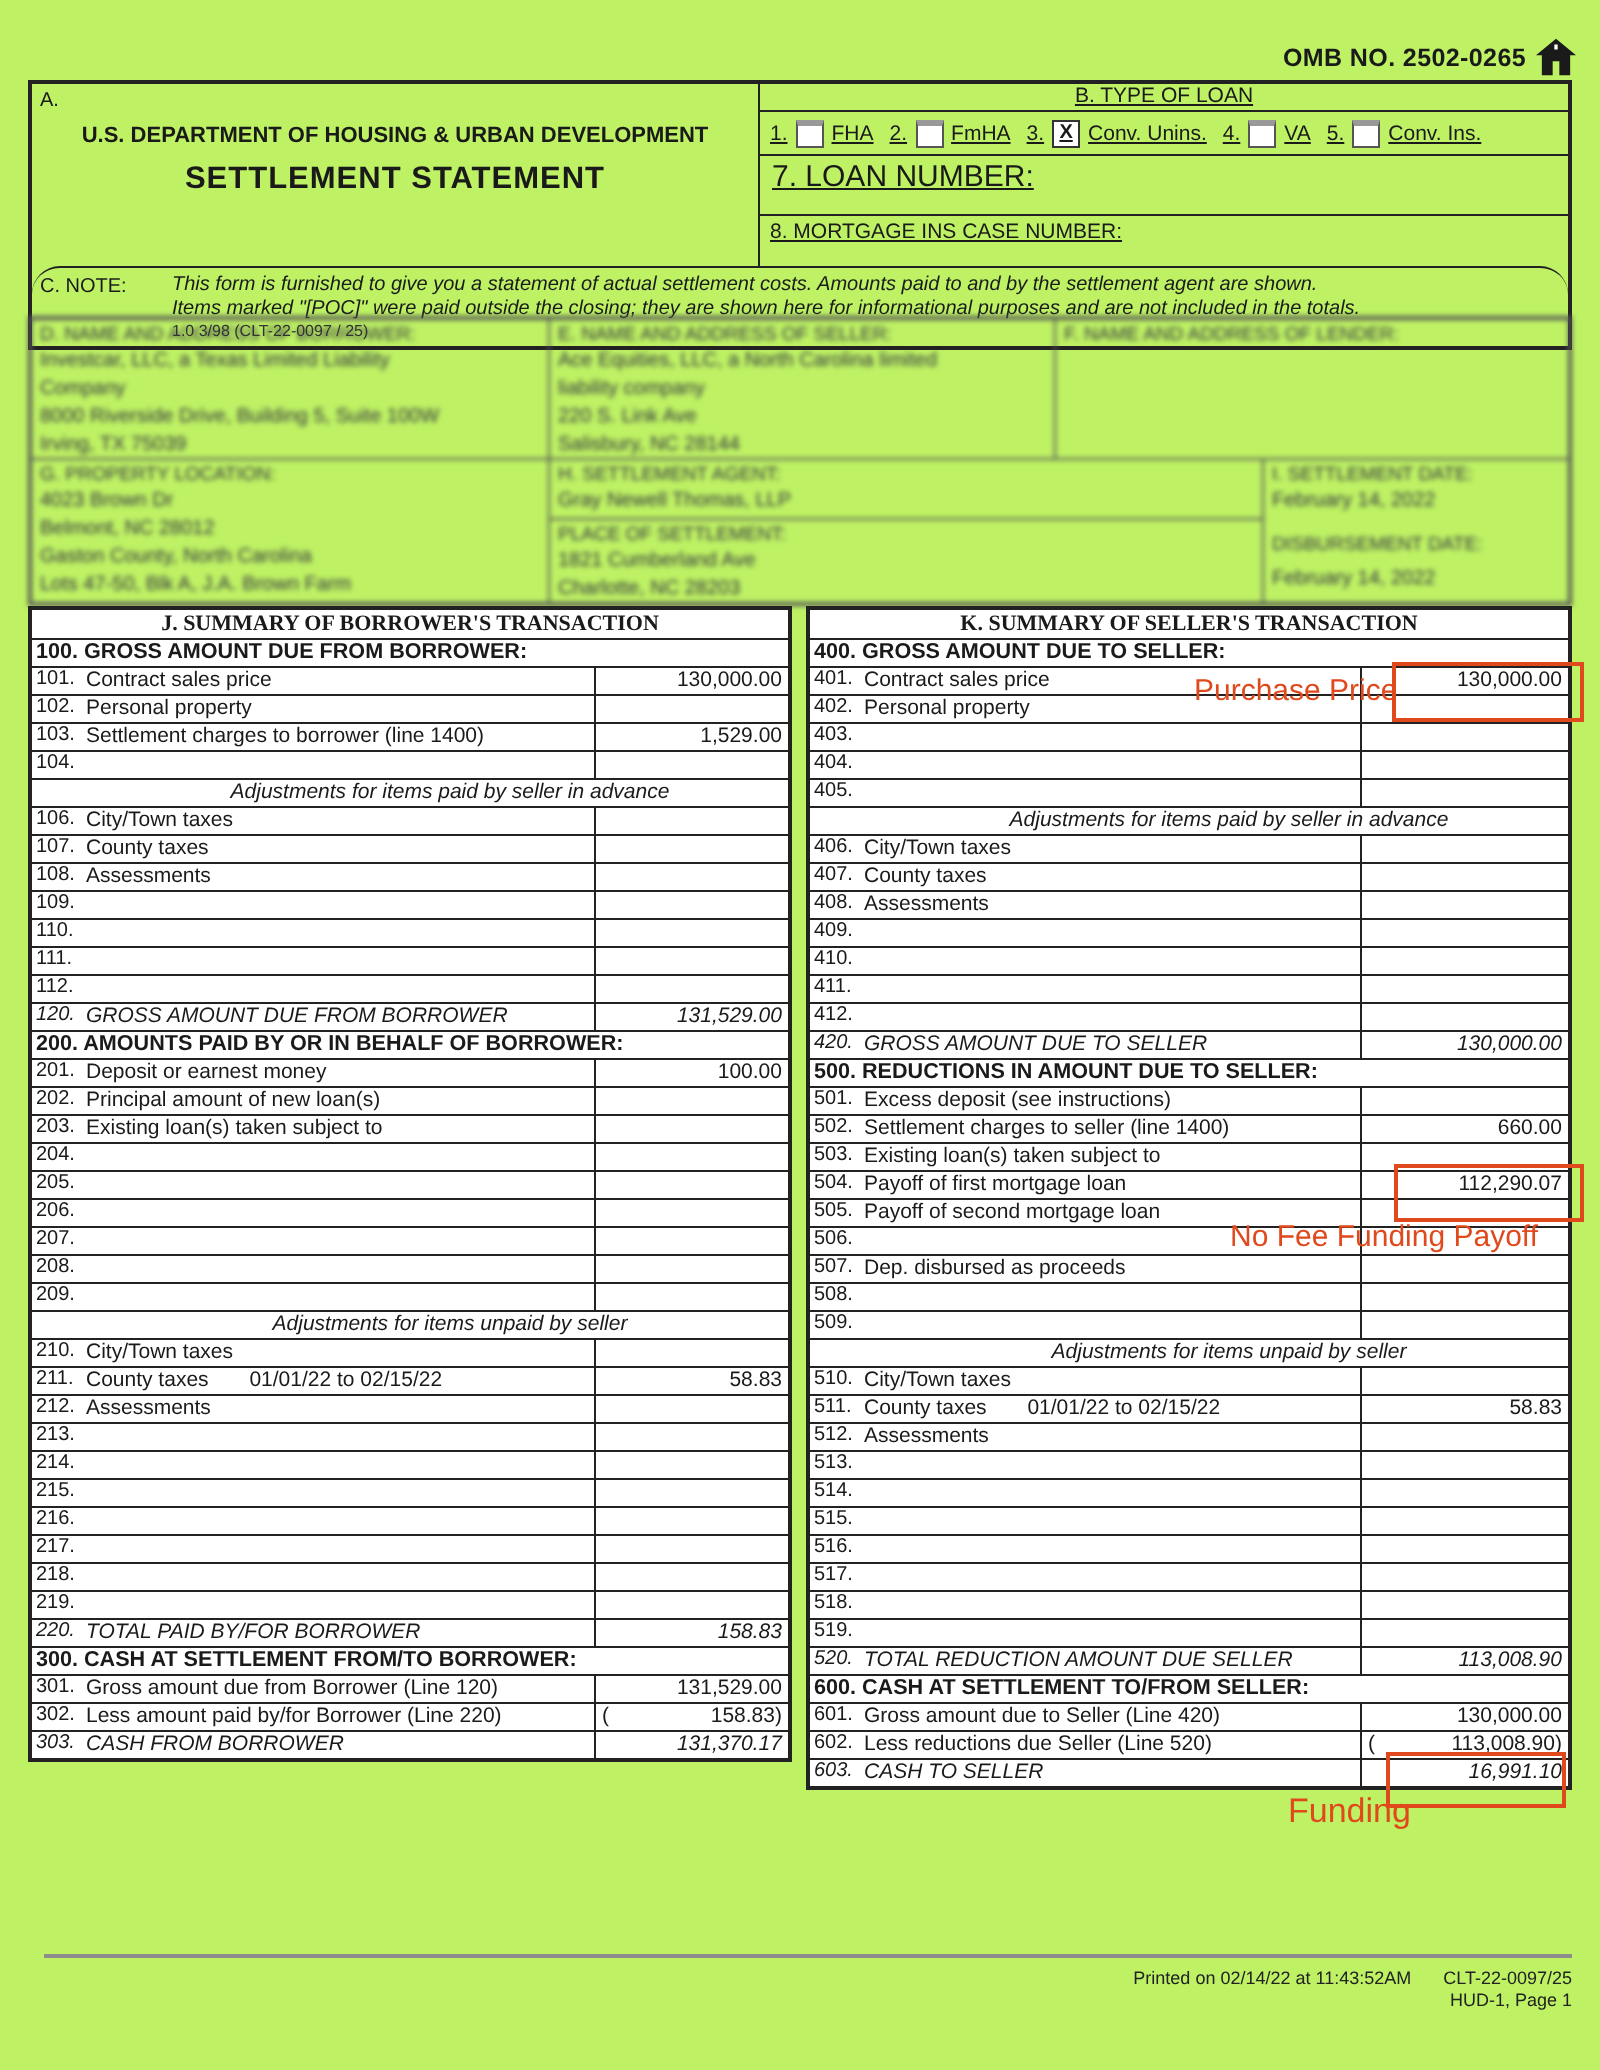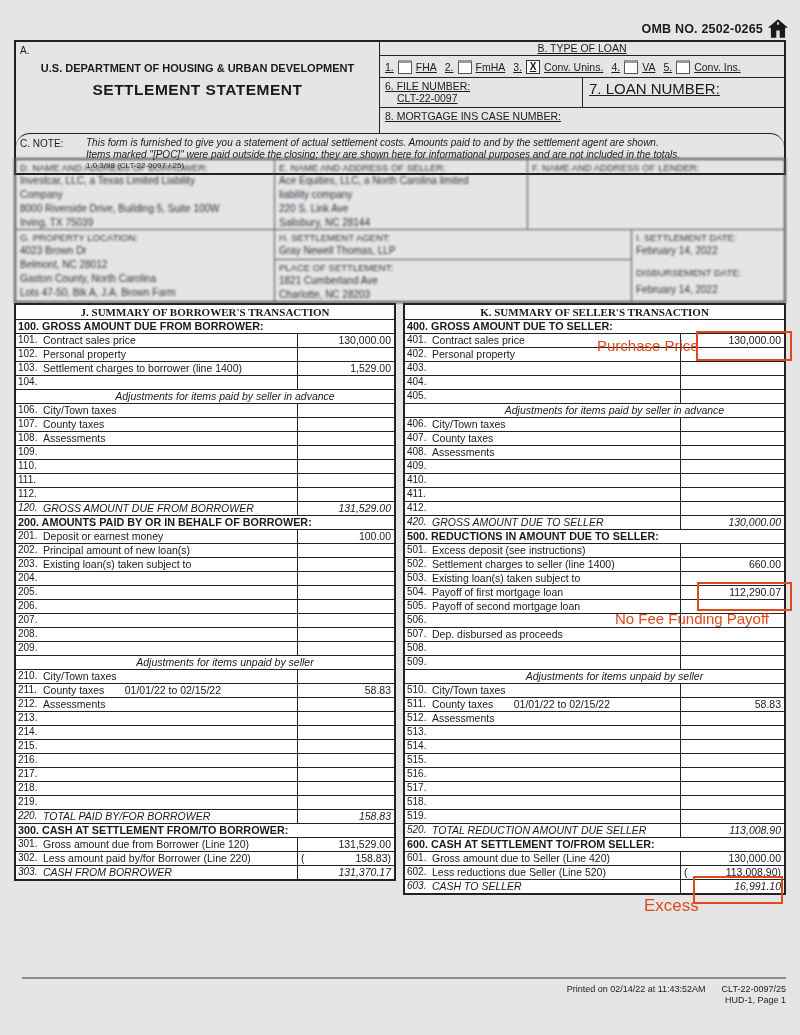--- a/index.html
+++ b/index.html
@@ -1,18 +1,18 @@
 <!DOCTYPE html>
 <html style="--accent: #E0491C;"><head>
 <meta charset="utf-8">
 <style>
   * { box-sizing: border-box; margin: 0; padding: 0; }
   html,body { background:#ffffff; }
   body { width:800px; height:1035px; font-family:"Liberation Sans","DejaVu Sans",sans-serif; color:#1a1a1a; position:relative; }
-  .page { position:absolute; left:0; top:0; width:800px; height:1035px; background:#e5e5e5; overflow:hidden; }
+  .page { position:absolute; left:0; top:0; width:800px; height:1035px; background:#bef264; overflow:hidden; }
 
   
   .omb { position:absolute; top:19px; right:12px; display:flex; align-items:center; gap:5px; }
   .omb-text { font-weight:bold; font-size:12.5px; letter-spacing:0.2px; }
   .hud-icon { width:20px; height:19px; }
 
   
   .form-top { position:absolute; left:14px; top:40px; width:772px; border:2px solid #222; }
   .ab-row { display:flex; height:91px; }
   .box-a { width:364px; border-right:1.5px solid #222; position:relative; padding-top:4px; }
@@ -128,24 +128,20 @@
               <span class="cb"></span>
               <span>VA</span>
             </span>
             <span class="loan-item">
               <span>5.</span>
               <span class="cb"></span>
               <span>Conv. Ins.</span>
             </span>
           </div>
         <div class="b-file">
-          <div class="b-file-left">
-            <div>6.  FILE NUMBER:</div>
-            <div class="file-val">CLT-22-0097</div>
-          </div>
           <div class="b-file-right">
             <span>7.  LOAN NUMBER:</span>
           </div>
         </div>
         <div class="b-mort">
           <span>8.  MORTGAGE INS CASE NUMBER:</span>
         </div>
       </div>
     </div>
     <div class="note-row">
@@ -751,21 +747,21 @@
         <span class="num">603.</span>
         <span class="lbl">CASH TO SELLER</span>
         <span class="amt">
           <span>16,991.10</span>
         </span>
       </div>
     </div>
 
   <div class="ann" id="ann-purchase">Purchase Price</div>
   <div class="ann" id="ann-payoff">No Fee Funding Payoff</div>
-  <div class="ann" id="ann-profit">Excess</div>
+  <div class="ann" id="ann-profit">Funding</div>
   <div class="hbox" id="hbox-401"></div>
   <div class="hbox" id="hbox-504"></div>
   <div class="hbox" id="hbox-603"></div>
 
   <div class="footer-rule"></div>
   <div class="footer">
     <div class="l1">
       <span>Printed on 02/14/22 at 11:43:52AM</span>
       <span>CLT-22-0097/25</span>
     </div>

